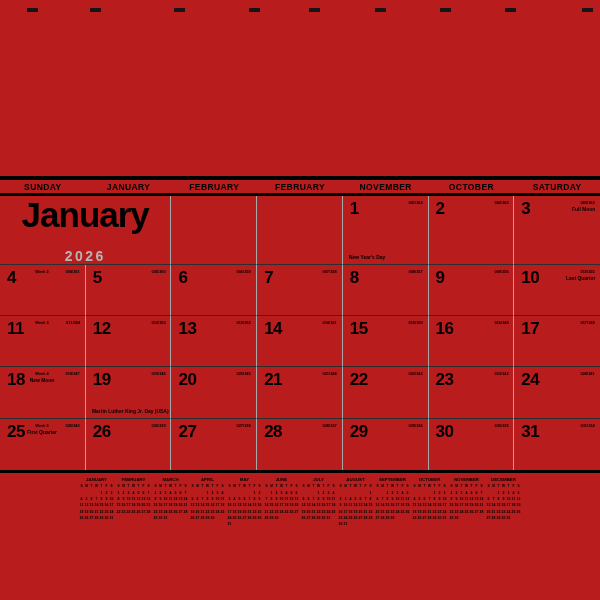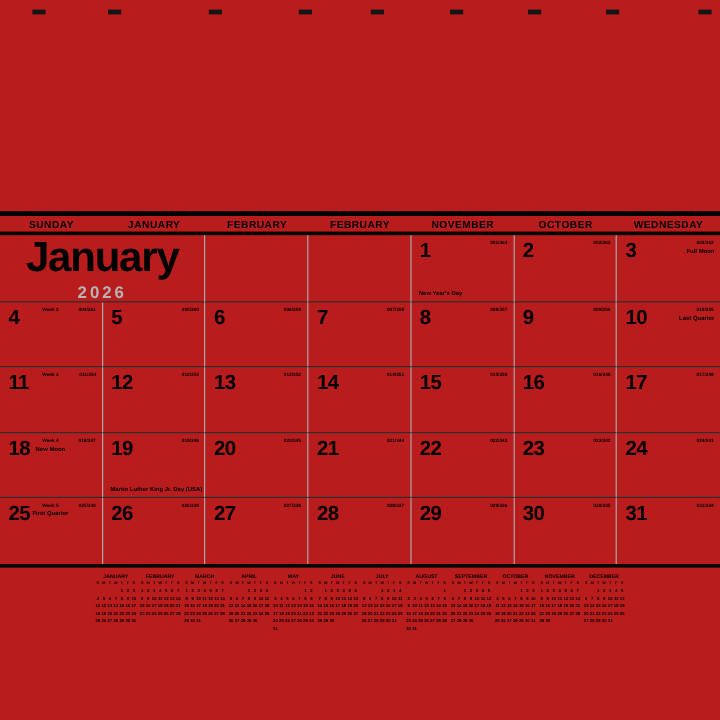--- a/index.html
+++ b/index.html
@@ -26,21 +26,21 @@
   .tiny{font-weight:bold;white-space:nowrap;}
   .doy{position:absolute;top:4px;right:5px;font-size:11px;transform:scale(.36);transform-origin:top right;}
   .wk{position:absolute;top:4px;left:50%;font-size:11px;transform:translateX(-50%) scale(.36);transform-origin:top center;}
   .moon-center{position:absolute;top:10px;left:50%;font-size:13px;transform:translateX(-50%) scale(.38);transform-origin:top center;}
   .moon-right{position:absolute;top:10px;right:5px;font-size:13px;transform:scale(.38);transform-origin:top right;}
   .holiday{position:absolute;bottom:4px;left:6px;font-size:13px;transform:scale(.38);transform-origin:bottom left;}
 
   
   .title-cell{grid-row:1;grid-column:1 / 3;display:flex;flex-direction:column;align-items:center;}
   .month-title{font-size:35px;font-weight:bold;letter-spacing:-1px;line-height:1.05;margin-top:1px;}
-  .year-label{font-size:14px;font-weight:bold;color:#b5b5b5;letter-spacing:2.5px;margin-top:1px;}
+  .year-label{font-size:14px;font-weight:bold;color:#b5b5b5;letter-spacing:2.5px;margin-top:14px;}
 
   .bottom-rule{position:absolute;top:470px;left:0;width:600px;height:3px;background:#000;}
 
   
   .mini-strip{position:absolute;top:477px;left:79px;}
   .mini-scale{transform:scale(.3333);transform-origin:top left;width:1326px;display:flex;gap:6px;}
   .mini-month{width:105px;}
   .mini-name{font-size:13px;font-weight:bold;text-align:center;line-height:17px;}
   .mini-row{line-height:17px;white-space:nowrap;}
   .mini-cell{display:inline-block;width:15px;text-align:center;font-size:10.5px;font-weight:bold;}
@@ -65,21 +65,21 @@
 
   <div class="weekday-bar">
     <div class="bar-rule-top"></div>
     <div class="weekday-labels" id="wdlabels">
         <div class="wd">SUNDAY</div>
         <div class="wd">JANUARY</div>
         <div class="wd">FEBRUARY</div>
         <div class="wd">FEBRUARY</div>
         <div class="wd">NOVEMBER</div>
         <div class="wd">OCTOBER</div>
-        <div class="wd">WEDNESDAY</div>
+        <div class="wd">SATURDAY</div>
       </div>
     <div class="bar-rule-bottom"></div>
   </div>
 
   <div class="month-grid" id="grid">
     <div class="cell br bb title-cell">
       <div class="month-title">January</div>
       <div class="year-label">2026</div>
     </div>
   <div class="cell br bb" style="grid-area: 1 / 3;"></div>

